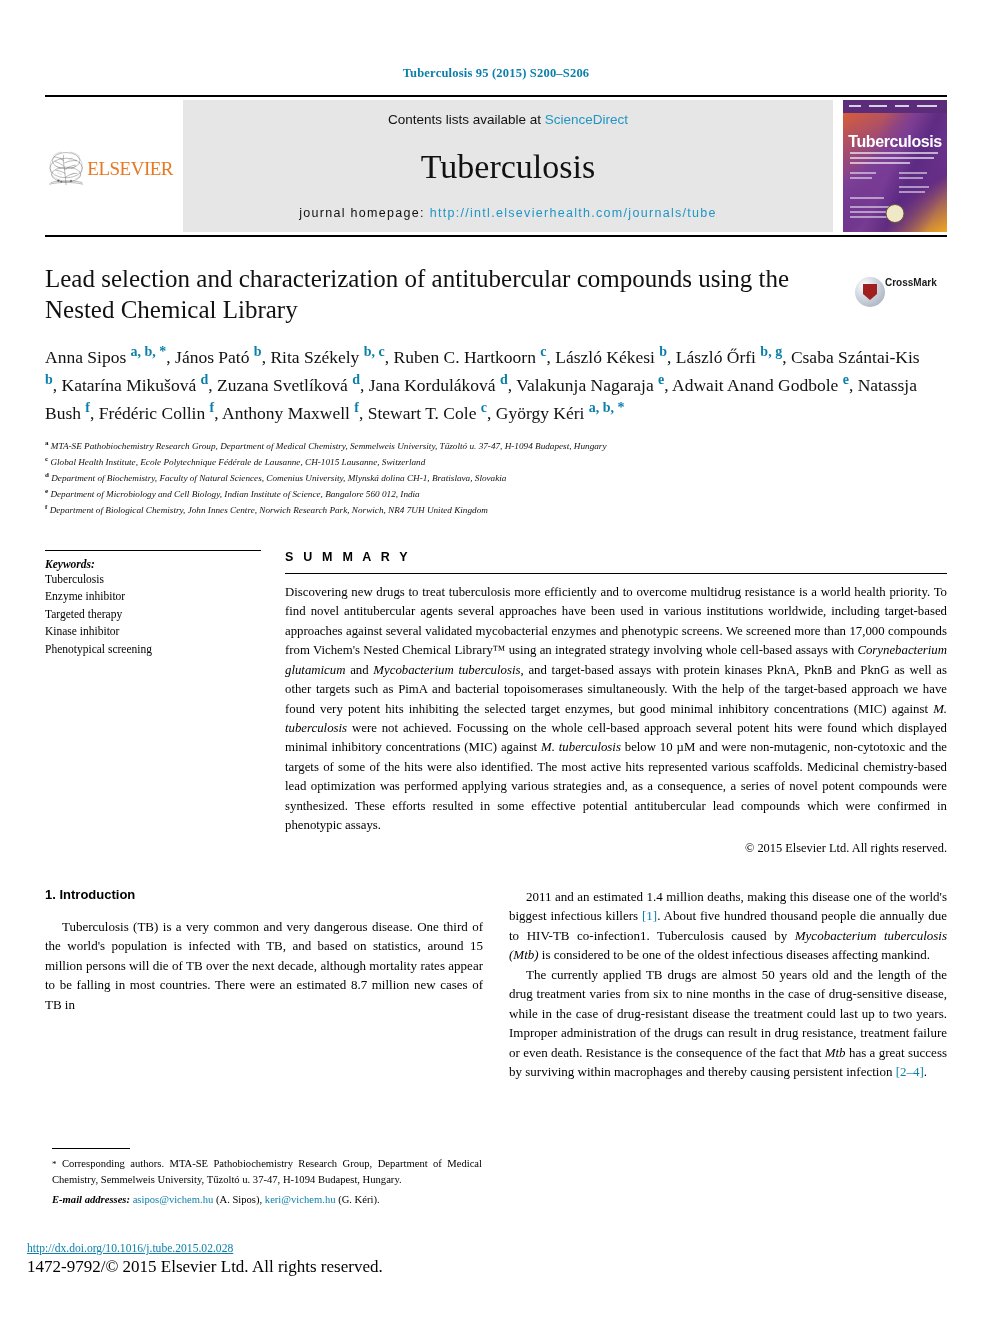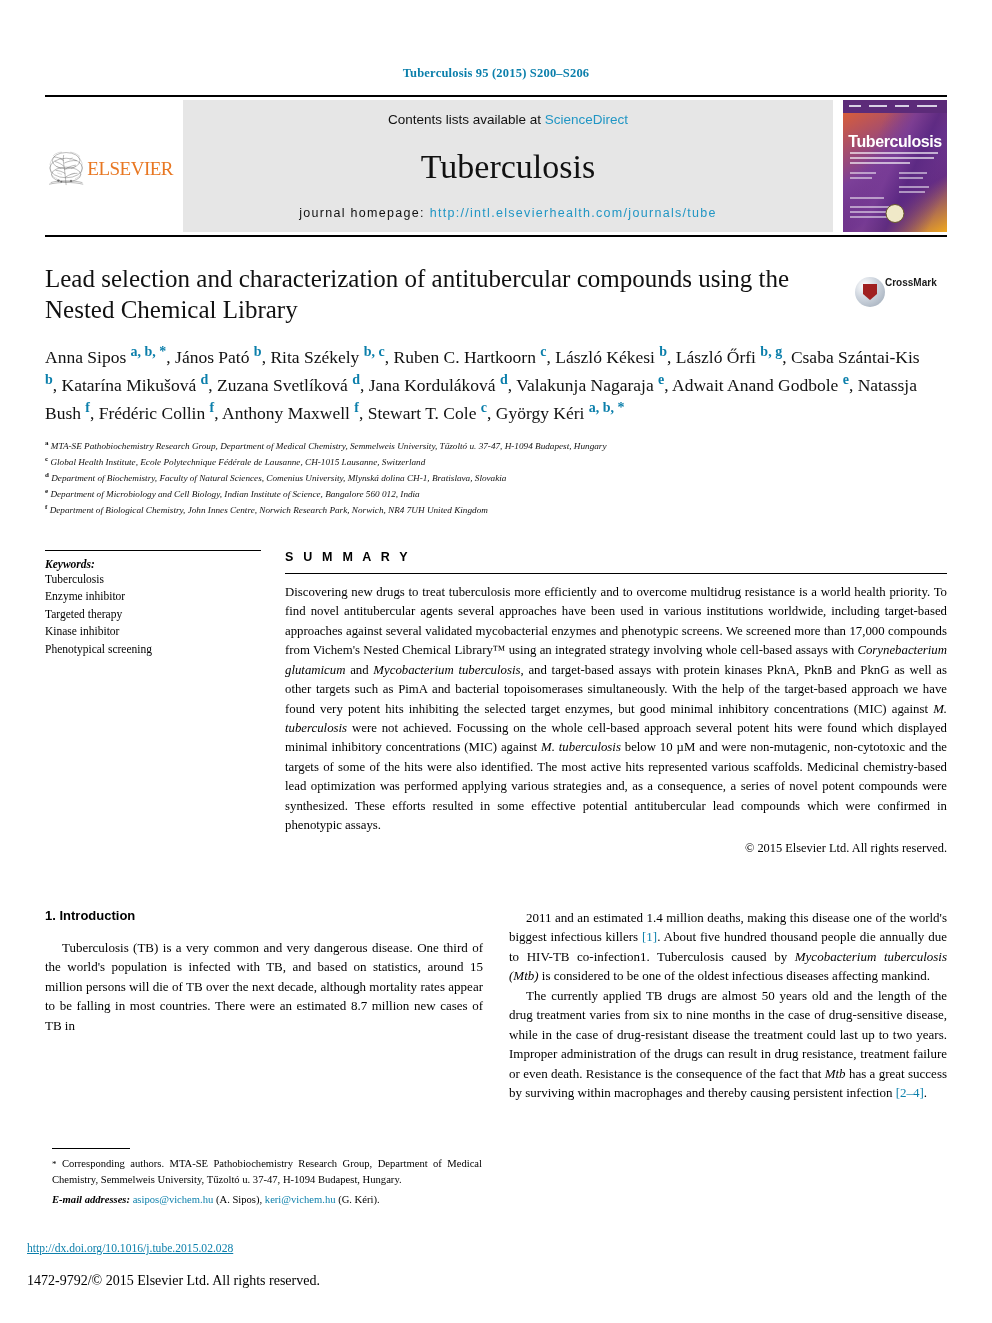--- a/index.html
+++ b/index.html
@@ -102,39 +102,39 @@
   .kw-title { font-style:italic; font-weight:bold; font-size:11.5px; margin-bottom:1px; }
   .kw-item { font-size:11.5px; line-height:1.52; }
   .sumcol { flex:1 1 auto; }
   .sum-head { font-family:"Liberation Sans", sans-serif; font-size:12.5px; font-weight:bold; letter-spacing:3.2px; }
   .sum-rule { border-top:1.6px solid #000; margin:9px 0 9px 0; }
   .sum-body { font-size:12.8px; line-height:1.52; text-align:justify; }
   .sum-body i { font-style:italic; }
   .sum-copy { text-align:right; font-size:12.4px; margin-top:5px; }
 
   
-  .bodyrow { display:flex; margin:52px 45px 0 45px; gap:26px;justify-content:center; }
+  .bodyrow { display:flex; margin:31px 45px 0 45px; gap:26px;justify-content:center; }
   .col { flex:1 1 0; }
   h2.sec { font-family:"Liberation Sans", sans-serif; font-size:13px; font-weight:bold; margin:0 0 15px 0; }
   .para { font-size:13px; line-height:1.5; text-align:justify; text-indent:17px; margin:0; }
   .para + .para { margin-top:0; }
   .para i { font-style:italic; }
   .ref { color:#0b7fab; }
 
   
   .footnotes { position:absolute; left:52px; top:1148px; width:430px; }
   .fn-rule { border-top:1.1px solid #000; width:78px; margin-bottom:7px; }
   .fn { font-size:10.6px; line-height:1.48; text-align:justify; }
   .fn .star { font-size:9px; }
   .fn-em { margin-top:7px; font-size:10.6px; }
   .fn-em i { font-style:italic; font-weight:bold; }
   .fn a, .link { color:#0b7fab; text-decoration:none; }
   .doi { position:absolute; left:27px; top:1242px; width:430px; }
   .doi .doilink { color:#0b7fab; font-size:11.6px; display:block; }
-  .doi .issn { font-size:14px; margin-top:18px; }
+  .doi .issn { font-size:17px; margin-top:2px; }
 </style>
 </head>
 <body>
 
 <div class="page">
 
   <div class="runhead">Tuberculosis 95 (2015) S200–S206</div>
 
   <div class="banner-wrap">
     <div class="rule-top"></div>

